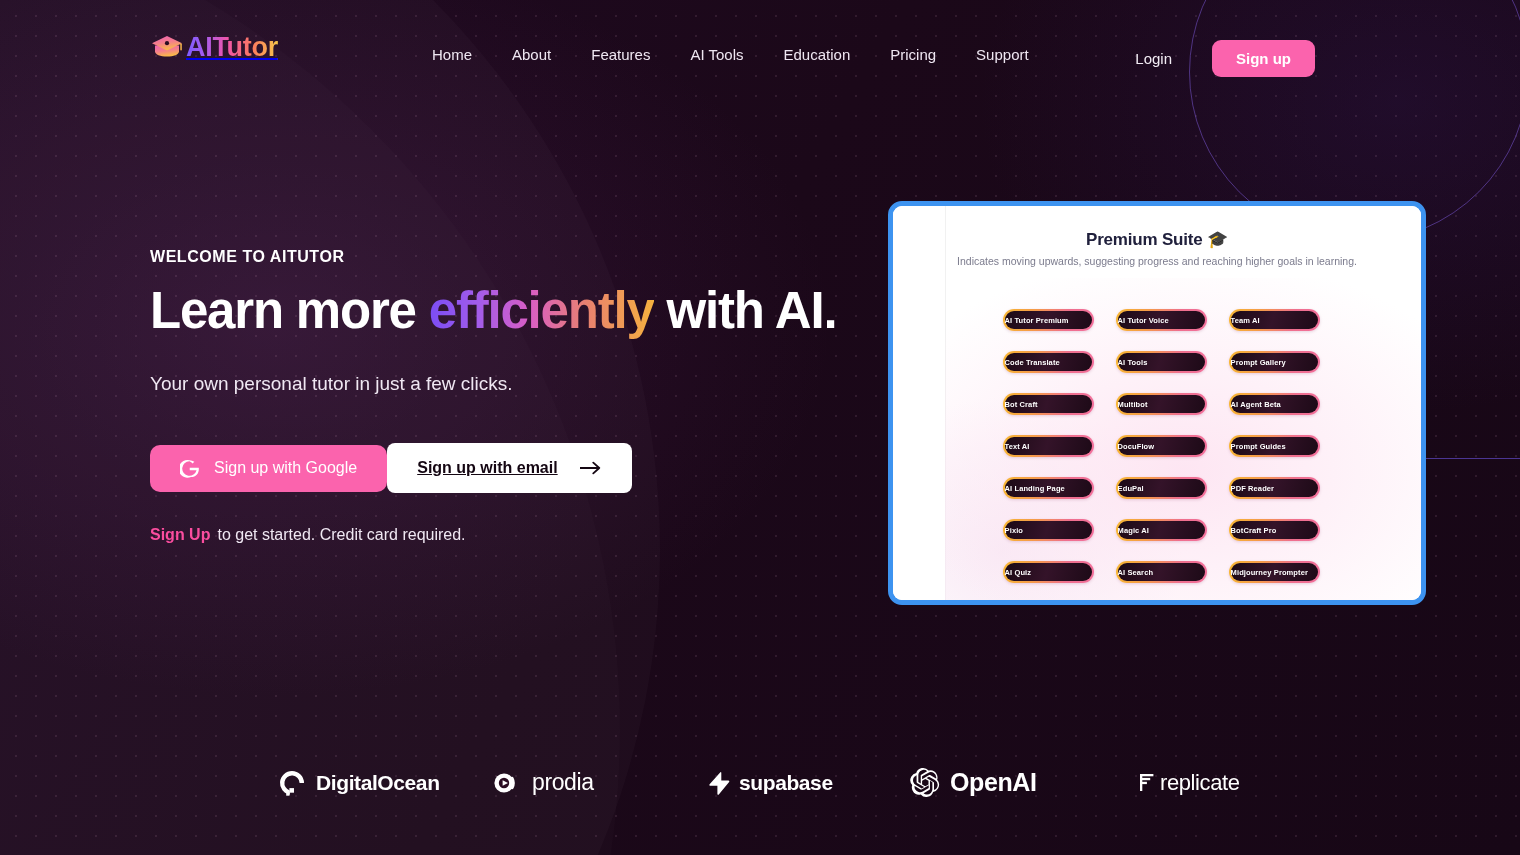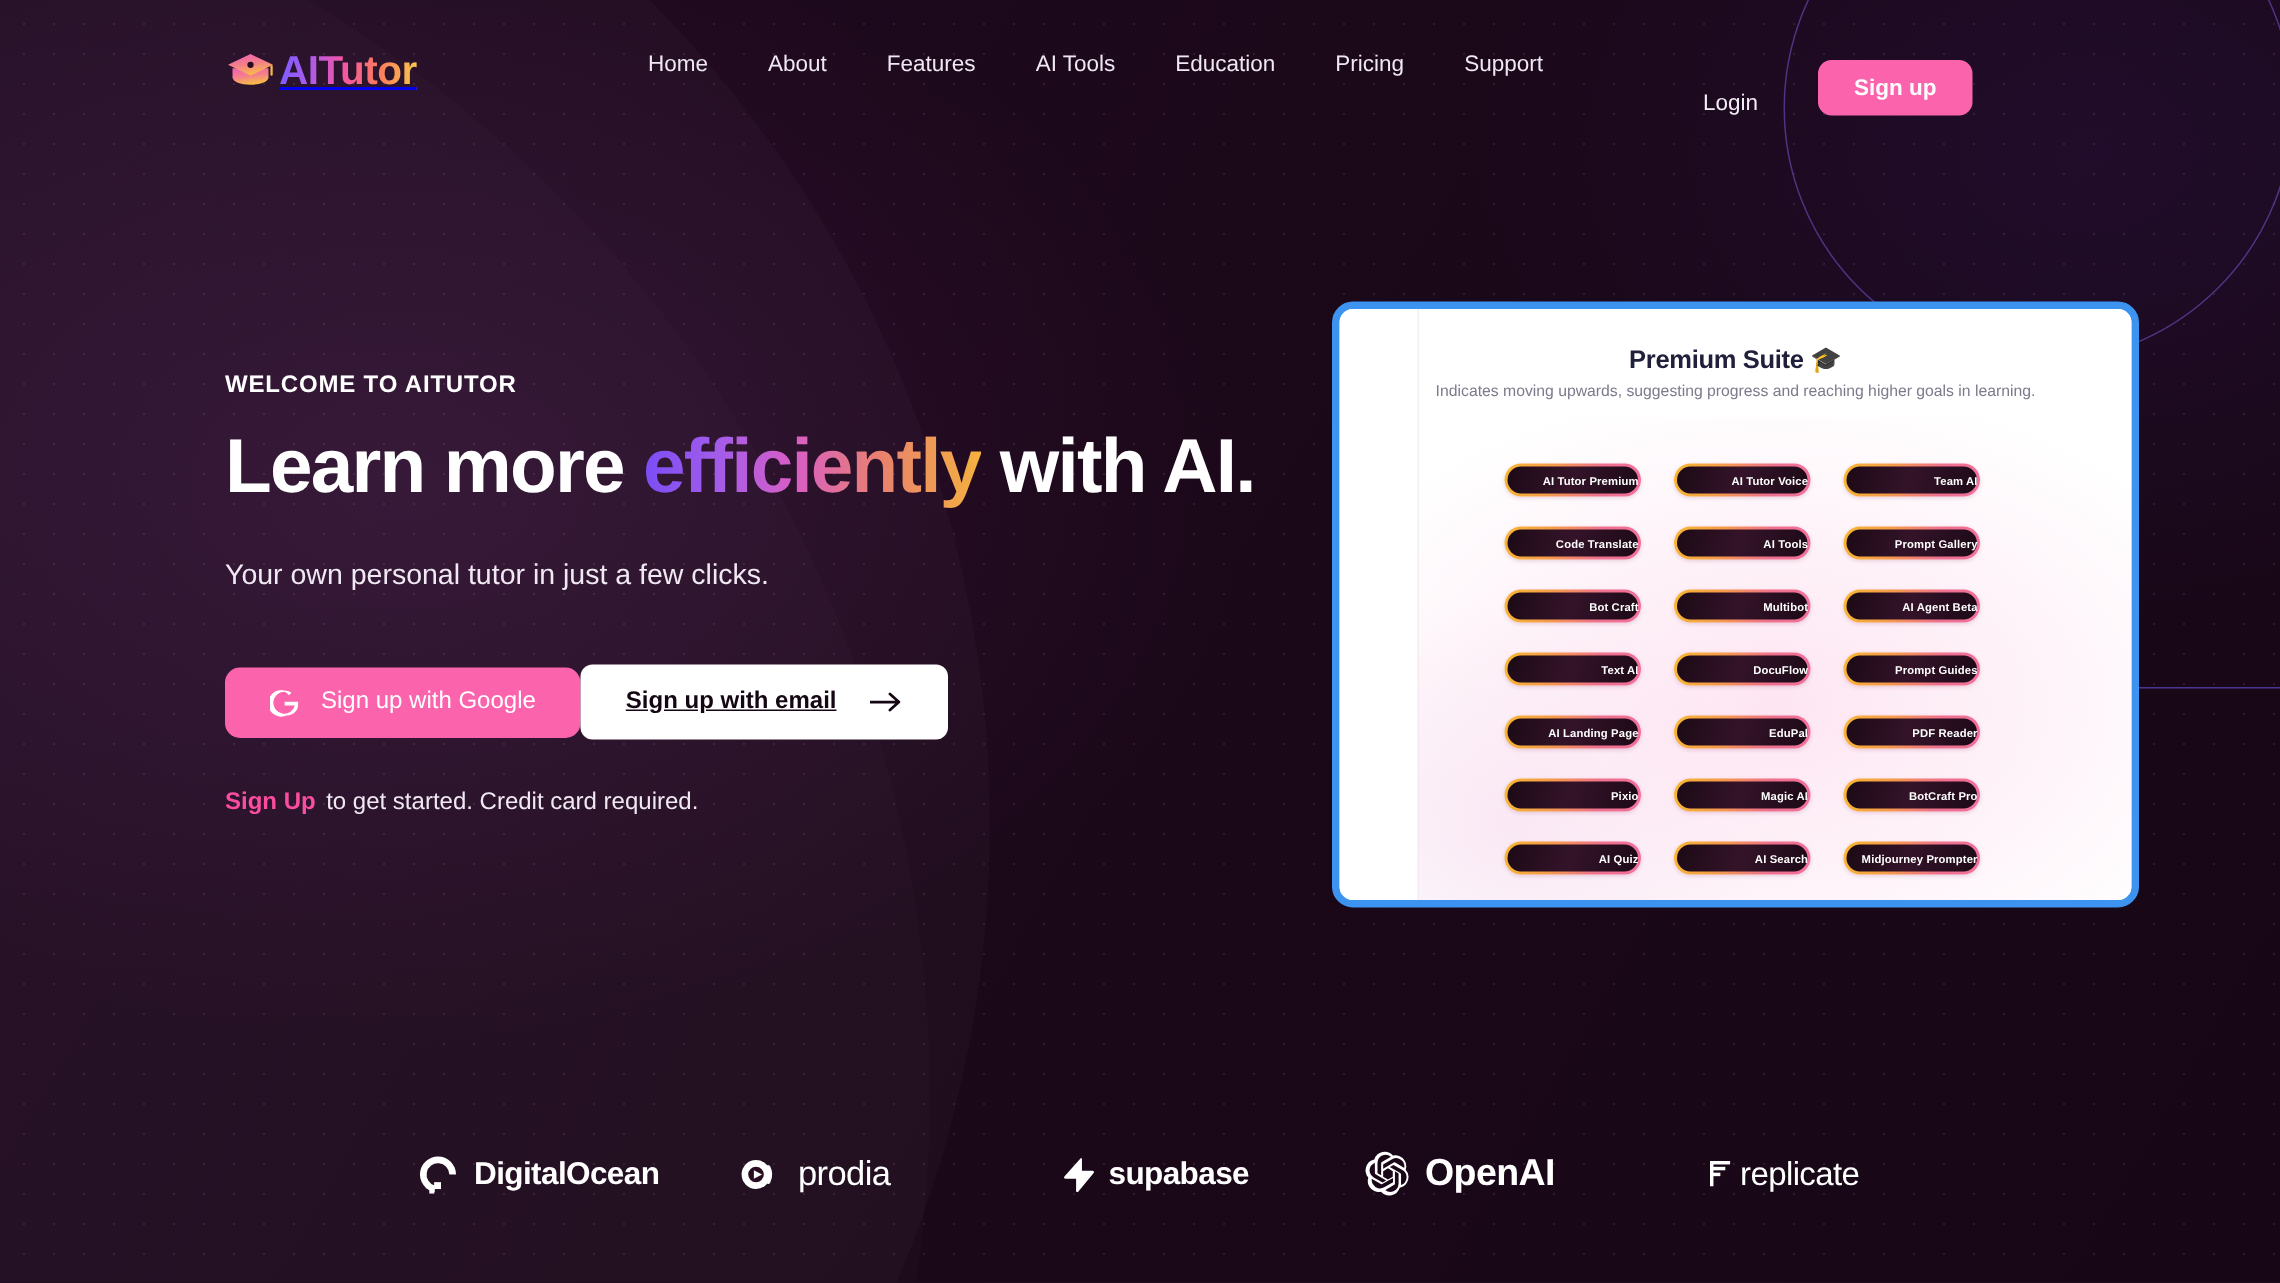--- a/index.html
+++ b/index.html
@@ -60,27 +60,27 @@
     left:0; top:0; width:1520px; height:102px;
     display:flex; align-items:center;
   }
   .logo { position:absolute; left:150px; top:30px; display:flex; align-items:center; gap:2px; }
   .logo-cap { width:34px; height:34px; display:block; }
   .logo-text {
     font-size:27px; font-weight:700; letter-spacing:-.3px;
     background:linear-gradient(92deg,#7b5cff 0%,#a55cf0 20%,#f055a8 45%,#fb7a5e 72%,#f7c94a 100%);
     -webkit-background-clip:text; background-clip:text; color:transparent;
   }
-  .nav { position:absolute; left:432px; top:34px; display:flex; gap:0; }
+  .nav { position:absolute; left:432px; top:46px; display:flex; gap:0; }
   .nav a {
     color:#efe7f2; font-size:15px; font-weight:500; text-decoration:none;
     padding:0 20px; white-space:nowrap;
   }
   .nav a:first-child { padding-left:0; }
-  .auth { position:absolute; right:205px; top:40px; display:flex; align-items:flex-end; }
+  .auth { position:absolute; right:205px; top:40px; display:flex; align-items:center; }
   .login-link { color:#f2ecf4; font-size:15px; font-weight:500; text-decoration:none; }
   .signup-btn {
     margin-left:40px;
     background:#fb63ad; color:#fff; border:none;
     font-family:inherit; font-size:15px; font-weight:600;
     padding:0 24px; height:37px; border-radius:9px; cursor:pointer;
     white-space:nowrap;
   }
 
   
@@ -154,21 +154,21 @@
     height:22px; border-radius:11px;
     padding:1.6px;
     background:linear-gradient(100deg,#f7b733 0%,#f59a4a 35%,#ef6f8e 70%,#f2709c 100%);
     cursor:pointer;
     box-shadow:0 1px 3px rgba(120,40,90,.18);
   }
   .pill-in {
     width:100%; height:100%;
     border-radius:10px;
     background:linear-gradient(105deg,#1c0a16 0%,#341329 48%,#1d0a17 100%);
-    display:flex; align-items:center; justify-content:flex-end;
+    display:flex; align-items:center; justify-content:flex-start;
   }
   .pill-in span {
     color:#fff; font-size:7.5px; font-weight:700; letter-spacing:.1px;
     white-space:nowrap;
   }
 
   
   .logos {
     position:absolute; z-index:5;
     left:0; top:755px; width:1520px; height:55px;

